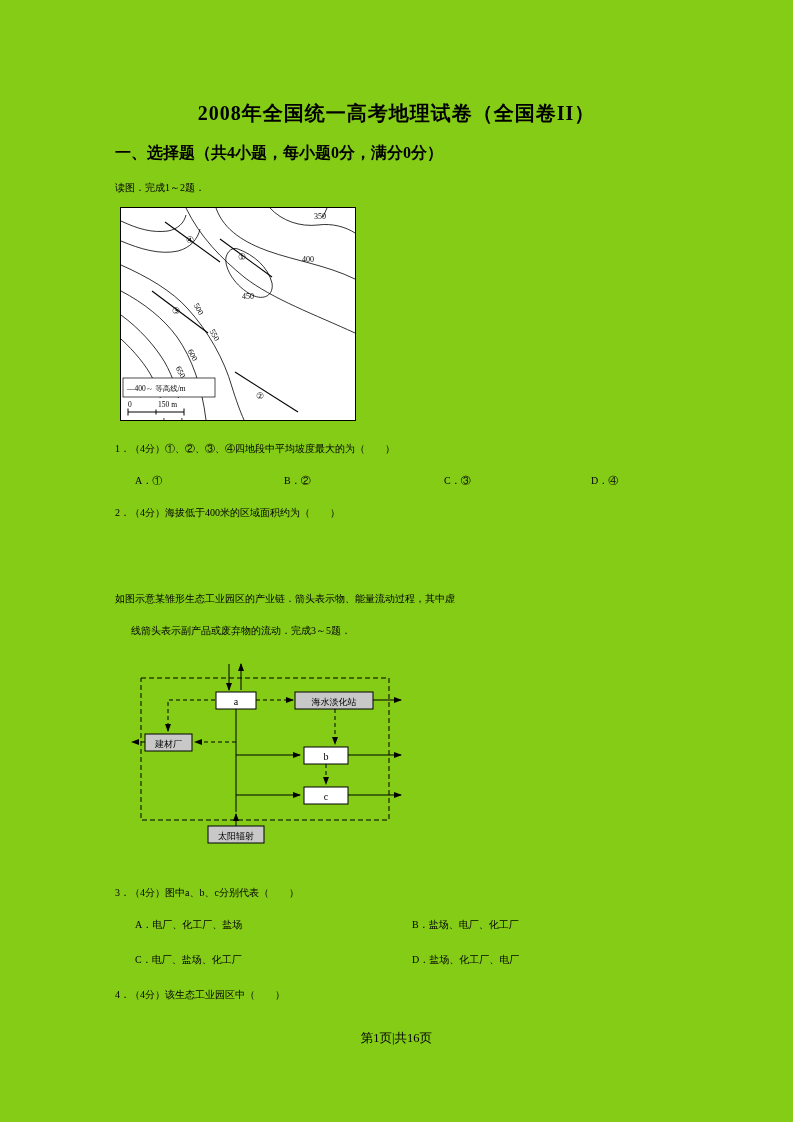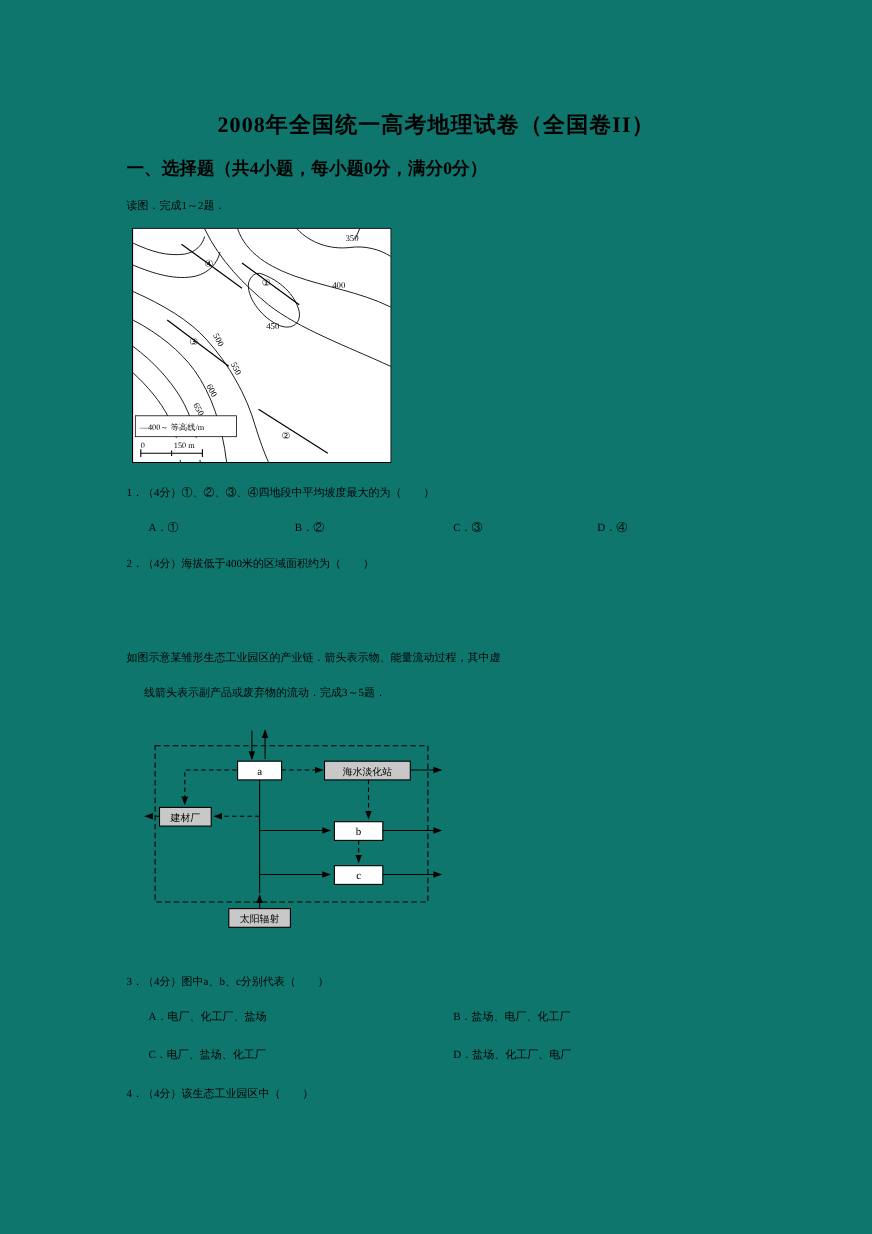--- a/index.html
+++ b/index.html
@@ -1,28 +1,28 @@
 <!DOCTYPE html>
 <html><head>
 <meta charset="utf-8">
 <title>Exam Page</title>
 <style>
   html,body{margin:0;padding:0;}
   body{background:#ffffff;}
-  .page{position:relative;width:793px;height:1122px;background:#0f766e;color:#000;
+  .page{position:relative;width:793px;height:1122px;background:#84cc16;color:#000;
         font-family:"Liberation Serif","DejaVu Serif",serif;overflow:hidden;}
   .title{position:absolute;top:100px;left:0;width:793px;text-align:center;
          font-size:20px;font-weight:bold;letter-spacing:1px;}
   .section{position:absolute;top:143px;left:115px;font-size:16px;font-weight:bold;}
   .bodytext{font-size:10px;line-height:22px;}
   .intro{position:absolute;top:177px;left:115px;}
   .fig-map{position:absolute;top:207px;left:120px;}
   .fig-flow{position:absolute;top:662px;left:129px;}
   .stem{position:absolute;left:115px;}
-  .opts4{position:absolute;left:135px;display:flex;}
+  .opts4{position:absolute;left:135px;display:flex;gap:16px;}
   .opts4 .c1{width:133px;}
   .opts4 .c2{width:144px;}
   .opts4 .c3{width:131px;}
   .opts2{position:absolute;left:135px;display:flex;}
   .opts2 .c1{width:277px;}
   .para-line{position:absolute;}
   .footer{position:absolute;top:1030px;left:0;width:793px;text-align:center;font-size:12.5px;}
   svg text{font-family:"Liberation Serif","DejaVu Serif",serif;fill:#000;}
 </style>
 </head>
@@ -153,14 +153,15 @@
     <span class="c1">C．电厂、盐场、化工厂</span>
     <span class="c2">D．盐场、化工厂、电厂</span>
   </div>
   <div class="opts2 bodytext" style="top:914px">
     <span class="c1">A．电厂、化工厂、盐场</span>
     <span class="c2">B．盐场、电厂、化工厂</span>
   </div>
 
   <div class="stem bodytext" style="top:984px">4．（4分）该生态工业园区中（　　）</div>
 
+  <div class="footer">第1页|共16页</div>
 
 </div>
 
 </body></html>

